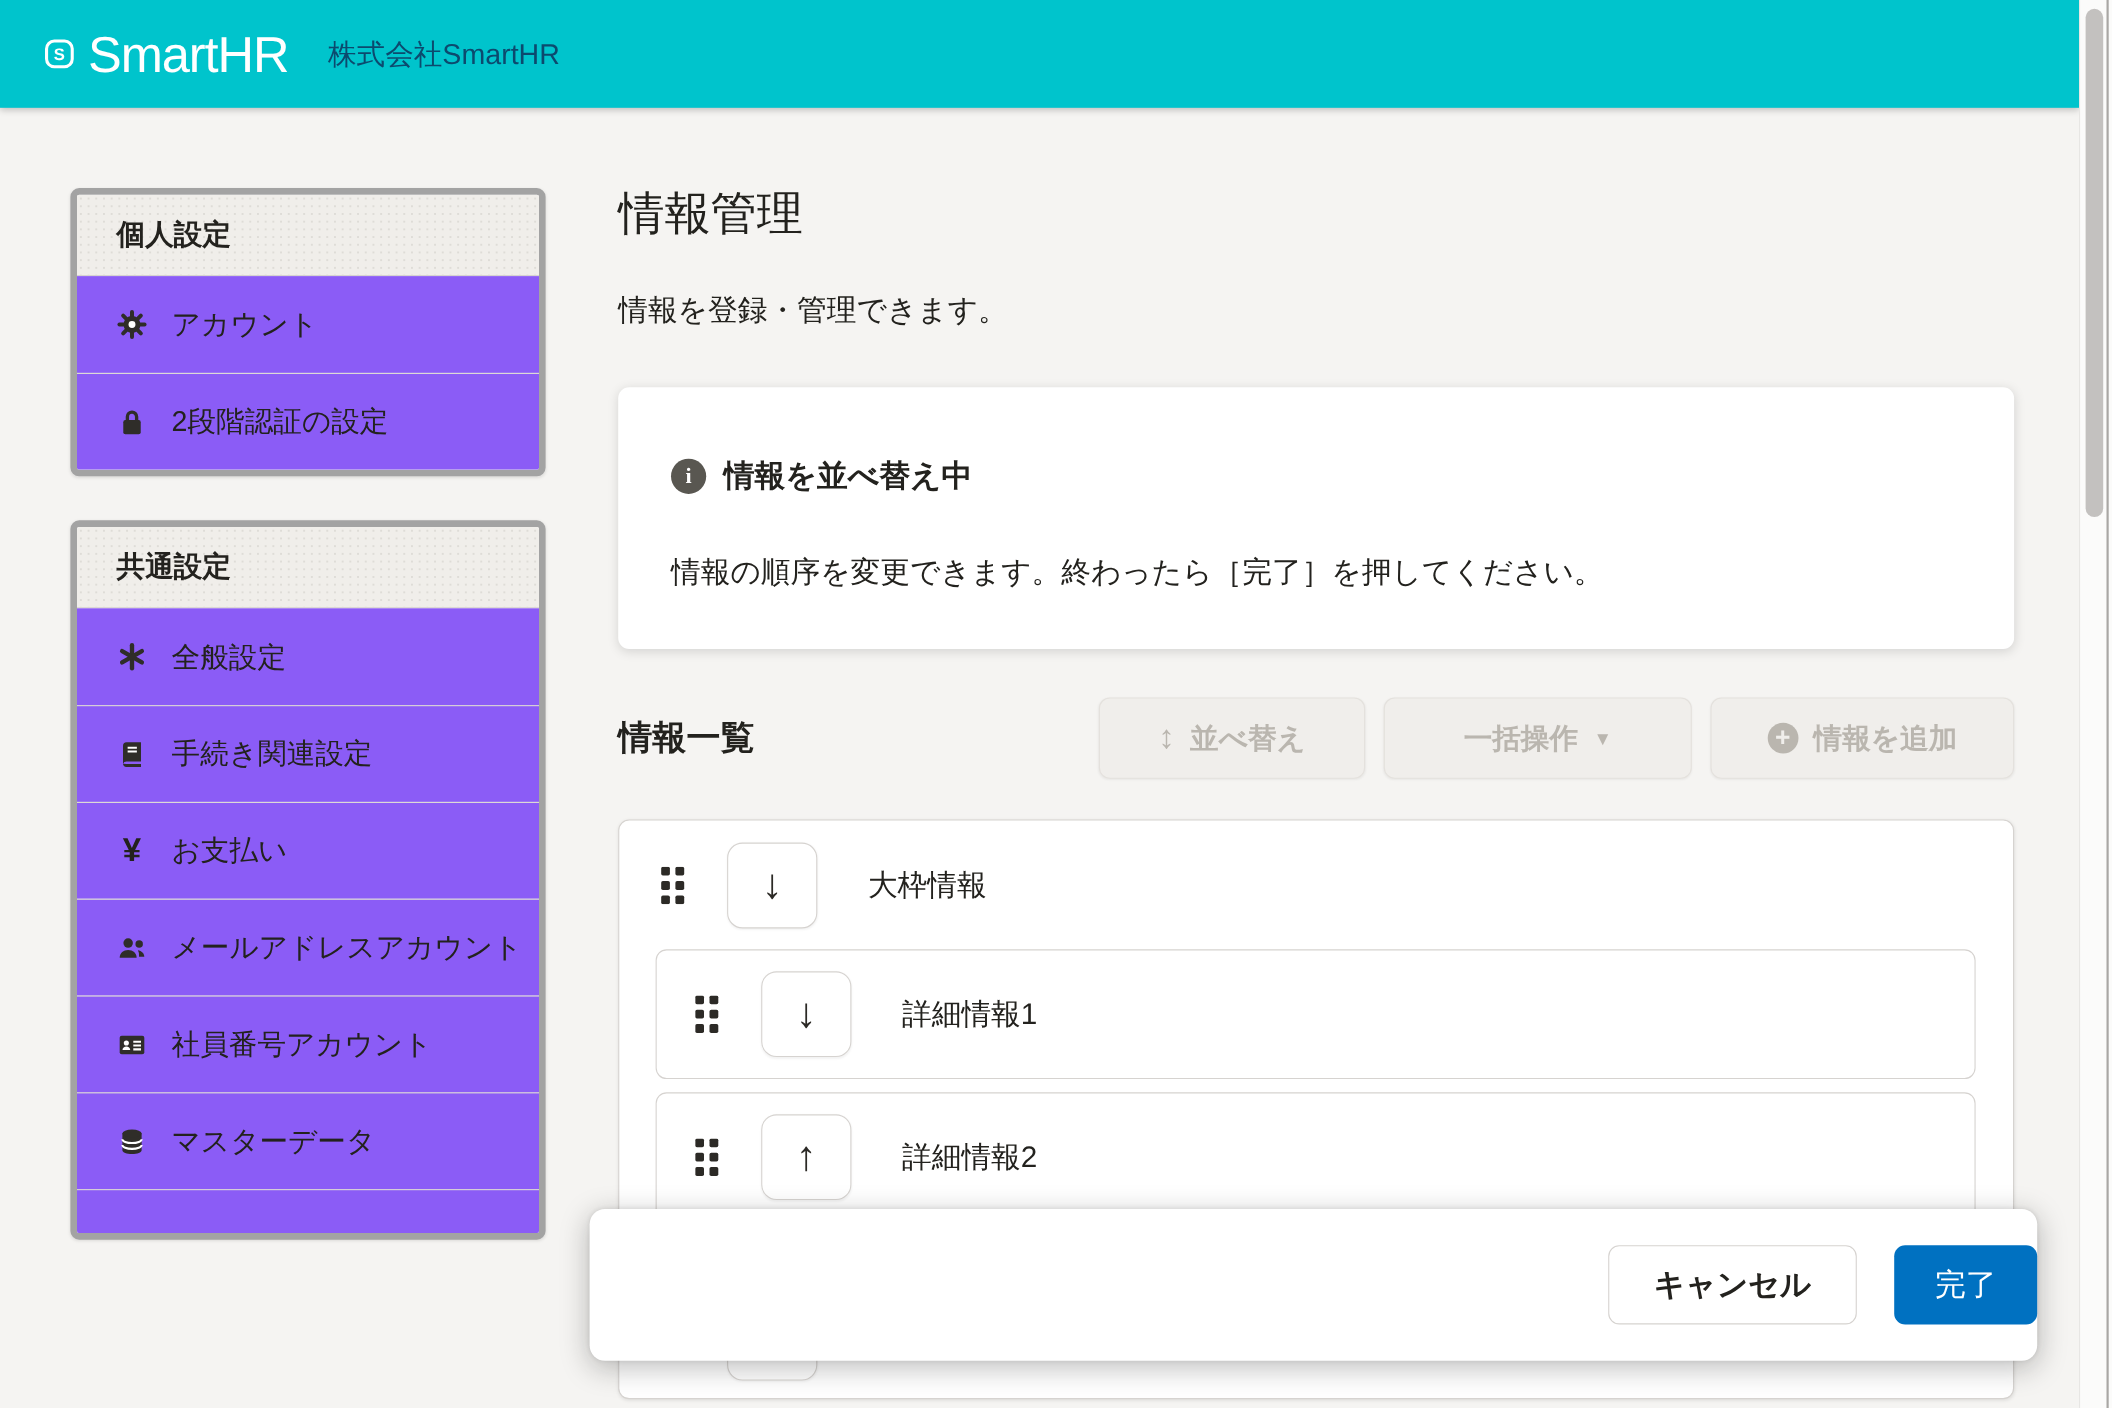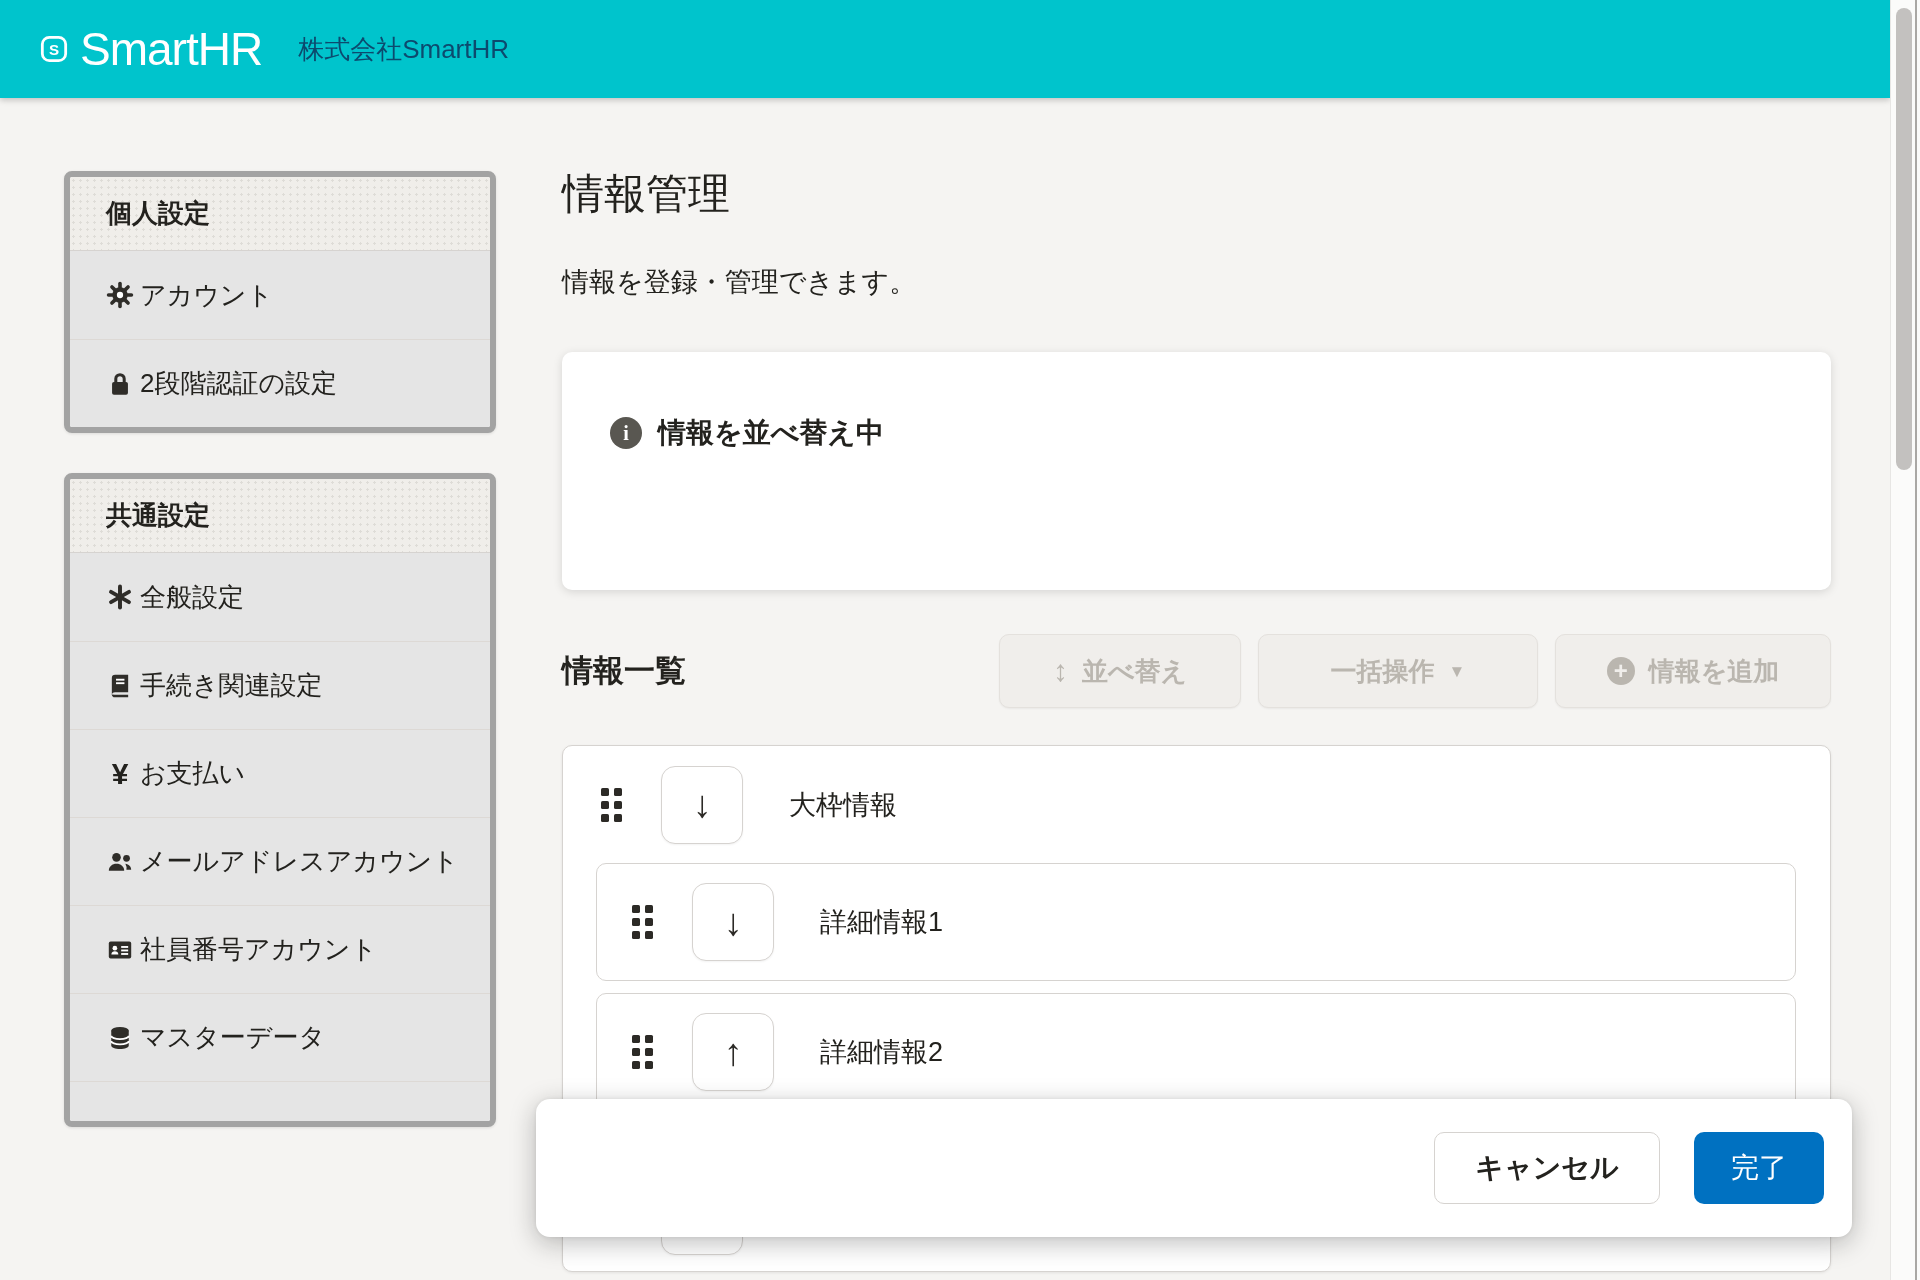--- a/index.html
+++ b/index.html
@@ -35,22 +35,22 @@
   .side-card + .side-card { margin-top:40px; }
   .side-card-header {
     height:74px; display:flex; align-items:center; padding-left:36px;
     font-size:26px; font-weight:700;
     background-color:#f0eeea;
     background-image:radial-gradient(#dedcd7 1.3px, transparent 1.3px);
     background-size:7px 7px;
     border-bottom:1px solid #d6d3d0;
   }
   .side-item {
-    height:88px; display:flex; align-items:center; padding-left:36px; gap:6px;
-    font-size:26px; background:#e5e5e5; cursor:pointer;
+    height:88px; display:flex; align-items:center; padding-left:36px; gap:22px;
+    font-size:26px; background:#8b5cf6; cursor:pointer;
   }
   .side-item + .side-item { border-top:1px solid #ddd9d5; }
   .side-item.partial { height:40px; }
   .ic { width:28px; height:28px; flex:0 0 28px; display:inline-flex; }
   .ic svg { width:28px; height:28px; }
   .yen-glyph { font-size:30px; font-weight:700; width:28px; text-align:center; line-height:28px; }
 
   
   .content { position:absolute; left:562px; top:0; width:1269px; z-index:1; }
   .page-title { position:absolute; top:166px; left:0; font-size:42px; font-weight:500; }
@@ -110,21 +110,21 @@
     font-family:inherit; cursor:pointer; box-shadow:0 1px 2px rgba(0,0,0,.05);
   }
   .row-label { margin-left:46px; font-size:27px; }
 
   
   .action-bar {
     position:absolute; left:536px; top:1099px; width:1316px; height:138px;
     background:#fff; border-radius:14px;
     box-shadow:0 6px 26px rgba(20,20,20,.28), 0 0 4px rgba(0,0,0,.08);
     display:flex; align-items:center; justify-content:flex-end; gap:34px;
-    padding-right:28px; z-index:10;
+    z-index:10;
   }
   .btn-cancel {
     width:226px; height:72px; border-radius:10px; border:1px solid #d6d3d0;
     background:#fff; color:#23221e; font-size:28px; font-weight:700; font-family:inherit; cursor:pointer;
   }
   .btn-done {
     width:130px; height:72px; border-radius:10px; border:none;
     background:#0071c1; color:#fff; font-size:28px; font-weight:400; font-family:inherit; cursor:pointer;
   }
 </style>
@@ -260,20 +260,21 @@
 
   <main class="content">
     <h1 class="page-title">情報管理</h1>
     <p class="page-subtitle">情報を登録・管理できます。</p>
 
     <section class="notice">
       <div class="notice-title-row">
         <span class="info-badge">i</span>
         <span class="notice-title">情報を並べ替え中</span>
       </div>
+      <p class="notice-body">情報の順序を変更できます。終わったら［完了］を押してください。</p>
     </section>
 
     <div class="list-head">
       <span class="list-heading">情報一覧</span>
       <div class="toolbar">
         <button class="tb-btn tb-sort" disabled="">
           <span class="updown-glyph">↕</span>
           <span>並べ替え</span>
         </button>
         <button class="tb-btn tb-bulk" disabled="">

